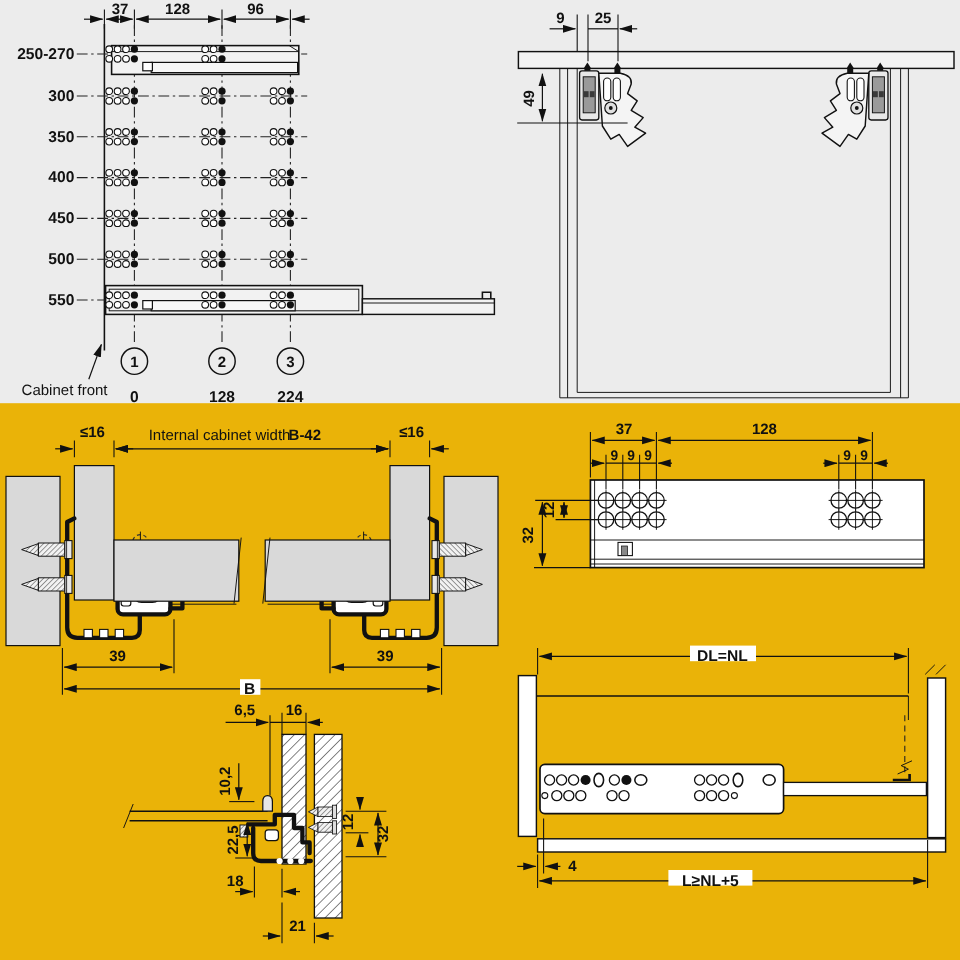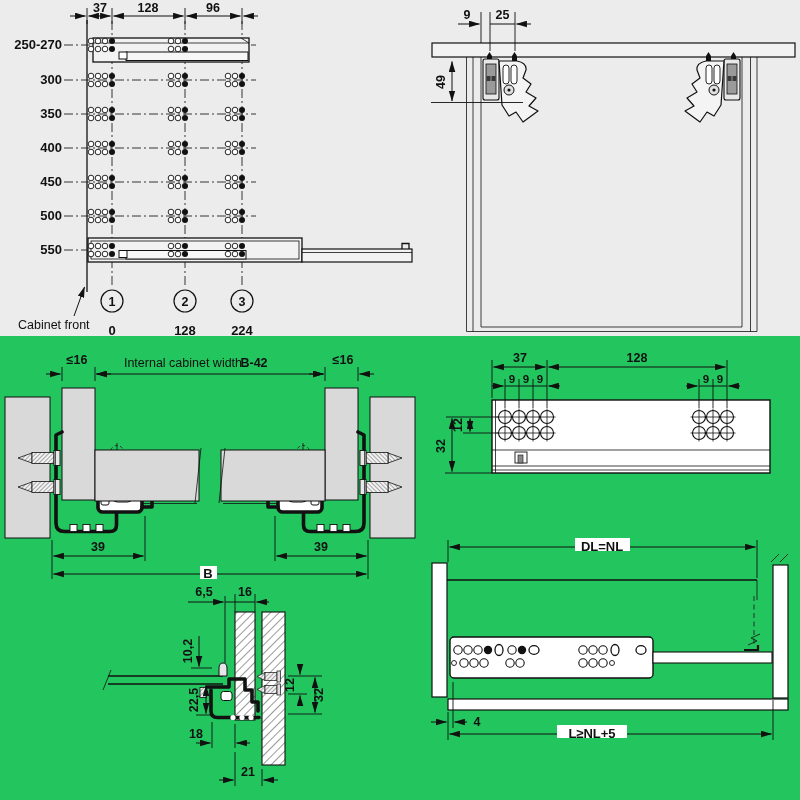--- a/index.html
+++ b/index.html
@@ -1,16 +1,16 @@
 <!DOCTYPE html>
 <html><head>
 <meta charset="utf-8">
 <style>
   html,body{margin:0;padding:0;background:#fff;}
-  .stage{position:relative;width:800px;height:800px;background:#22c55e;overflow:hidden;}
+  .stage{position:relative;width:800px;height:800px;background:#eab308;overflow:hidden;}
   svg text{font-family:"Liberation Sans","DejaVu Sans",sans-serif;fill:#111;font-weight:bold;font-size:12.5px;}
   svg text.reg{font-weight:normal;}
   svg text.sm{font-size:11.5px;}
   svg text.lg{font-size:13px;}
   .dim{stroke:#111;stroke-width:1;fill:none;}
   .ext{stroke:#111;stroke-width:0.9;fill:none;}
   .thin{stroke:#111;stroke-width:0.8;fill:none;}
   .med{stroke:#111;stroke-width:1.3;fill:none;}
   .thick{stroke:#111;stroke-width:3.6;fill:none;stroke-linejoin:round;stroke-linecap:round;}
   .dashdot{stroke:#222;stroke-width:0.9;fill:none;stroke-dasharray:9 3 2 3;}

